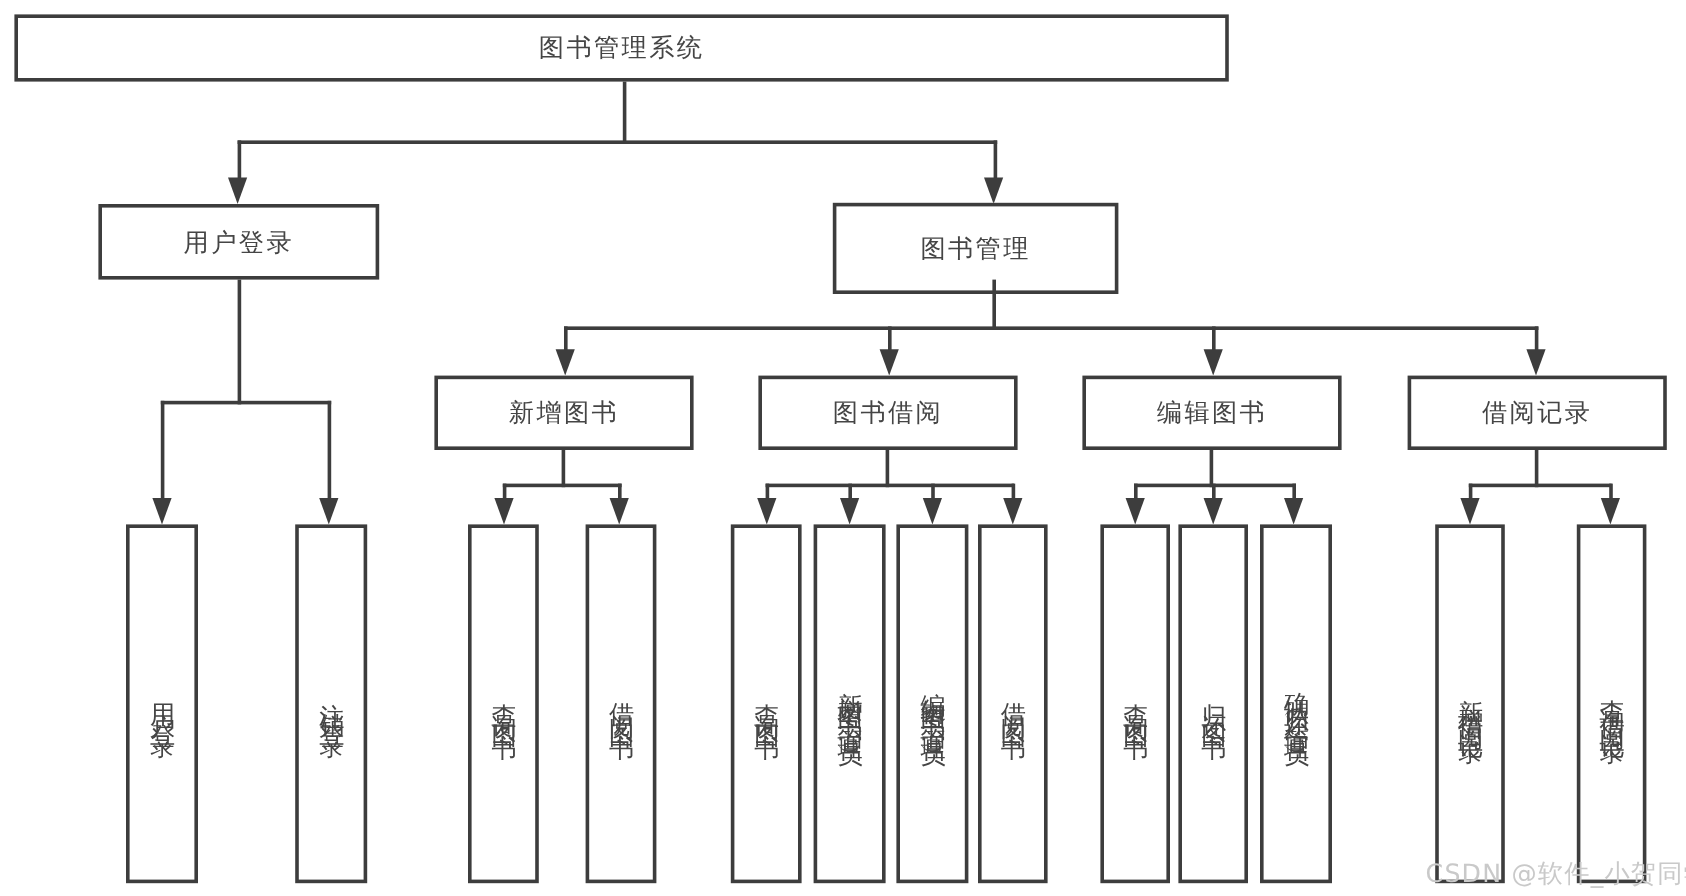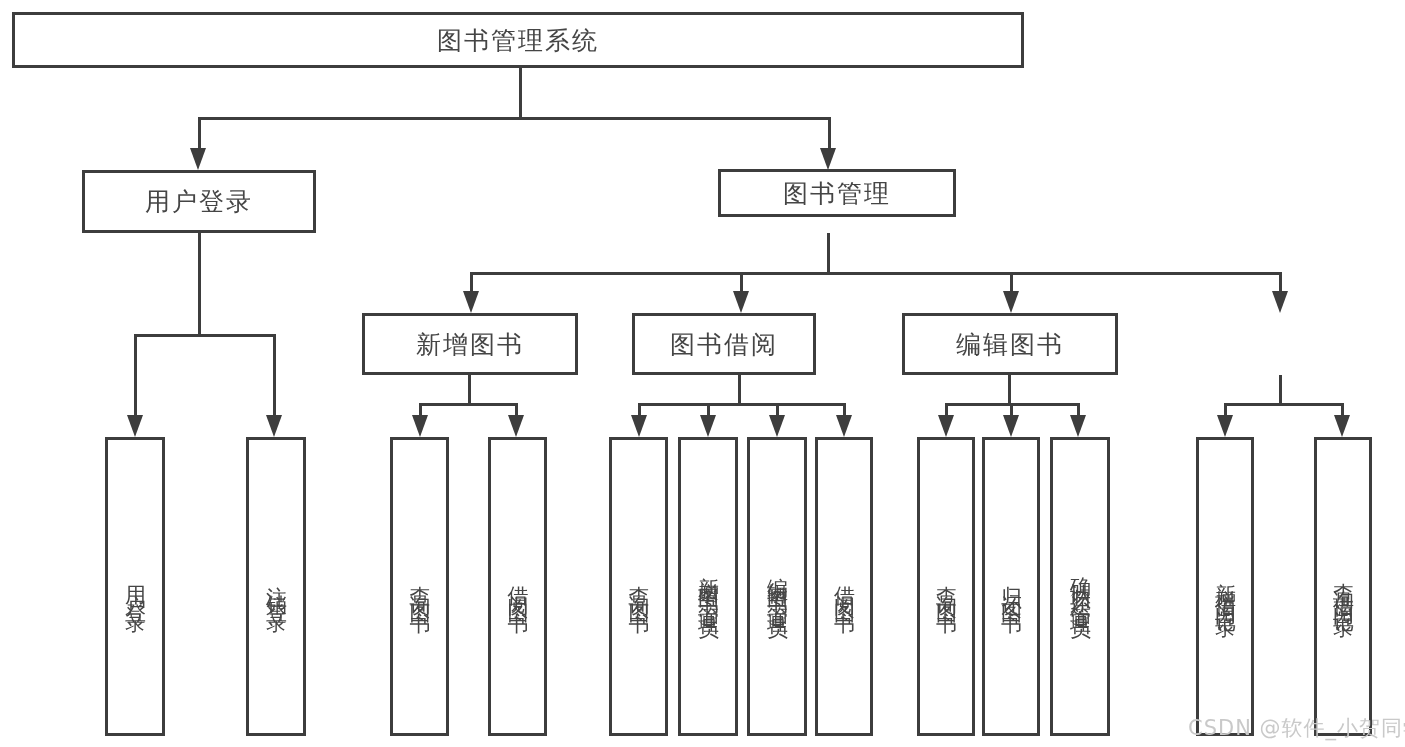--- a/index.html
+++ b/index.html
@@ -5,21 +5,21 @@
   html,body{margin:0;padding:0;background:#ffffff;}
   #stage{
     position:relative;width:1405px;height:747px;background:#ffffff;
     font-family:"DejaVu Sans","Liberation Sans",sans-serif;
     overflow:hidden;
   }
   .hbox{
     position:absolute;box-sizing:border-box;
     border:3px solid #3d3d3d;background:#ffffff;
     display:flex;align-items:center;justify-content:center;
-    font-size:25px;letter-spacing:2px;color:#454545;text-align:center;
+    font-size:21px;letter-spacing:2px;color:#454545;text-align:center;
   }
   .vbox{
     position:absolute;box-sizing:border-box;top:437px;height:299px;
     border:3px solid #3d3d3d;background:#ffffff;
     display:flex;align-items:center;justify-content:center;
     color:#454545;
   }
   .vbox .vtext{
     writing-mode:vertical-rl;text-orientation:mixed;
     font-size:21px;letter-spacing:9px;line-height:1;
@@ -50,21 +50,21 @@
     <div class="hl" style="left:198px;top:117px;width:633px;"></div>
     <div class="vl" style="left:198px;top:117px;height:34px;"></div>
     <div class="vl" style="left:828px;top:117px;height:34px;"></div>
     <div class="arrow" style="left:190px;top:148px;"></div>
     <div class="arrow" style="left:820px;top:148px;"></div>
   </div>
 
   <div class="hbox" style="left:82px;top:170px;width:234px;height:63px;">
     <span>用户登录</span>
   </div>
-  <div class="hbox" style="left:718px;top:169px;width:238px;height:48px;">
+  <div class="hbox" style="left:694px;top:169px;width:238px;height:76px;">
     <span>图书管理</span>
   </div>
 
   <div>
     <div class="vl" style="left:198px;top:233px;height:104px;"></div>
     <div class="hl" style="left:134px;top:334px;width:142px;"></div>
     <div class="vl" style="left:134px;top:334px;height:83px;"></div>
     <div class="vl" style="left:273px;top:334px;height:83px;"></div>
     <div class="arrow" style="left:127px;top:415px;"></div>
     <div class="arrow" style="left:266px;top:415px;"></div>
@@ -79,25 +79,28 @@
     <div class="vl" style="left:1279px;top:272px;height:22px;"></div>
     <div class="arrow" style="left:463px;top:291px;"></div>
     <div class="arrow" style="left:733px;top:291px;"></div>
     <div class="arrow" style="left:1003px;top:291px;"></div>
     <div class="arrow" style="left:1272px;top:291px;"></div>
   </div>
 
   <div class="hbox" style="left:362px;top:313px;width:216px;height:62px;">
     <span>新增图书</span>
   </div>
-  <div class="hbox" style="left:632px;top:313px;width:184px;height:62px;">
+  <div class="hbox" style="left:632px;top:313px;width:216px;height:62px;">
     <span>图书借阅</span>
   </div>
   <div class="hbox" style="left:902px;top:313px;width:216px;height:62px;">
     <span>编辑图书</span>
+  </div>
+  <div class="hbox" style="left:1173px;top:313px;width:216px;height:62px;">
+    <span>借阅记录</span>
   </div>
 
   <div>
     <div class="vl" style="left:468px;top:375px;height:31px;"></div>
     <div class="hl" style="left:419px;top:403px;width:99px;"></div>
     <div class="vl" style="left:419px;top:403px;height:15px;"></div>
     <div class="vl" style="left:515px;top:403px;height:15px;"></div>
     <div class="arrow" style="left:412px;top:415px;"></div>
     <div class="arrow" style="left:508px;top:415px;"></div>
   </div>

